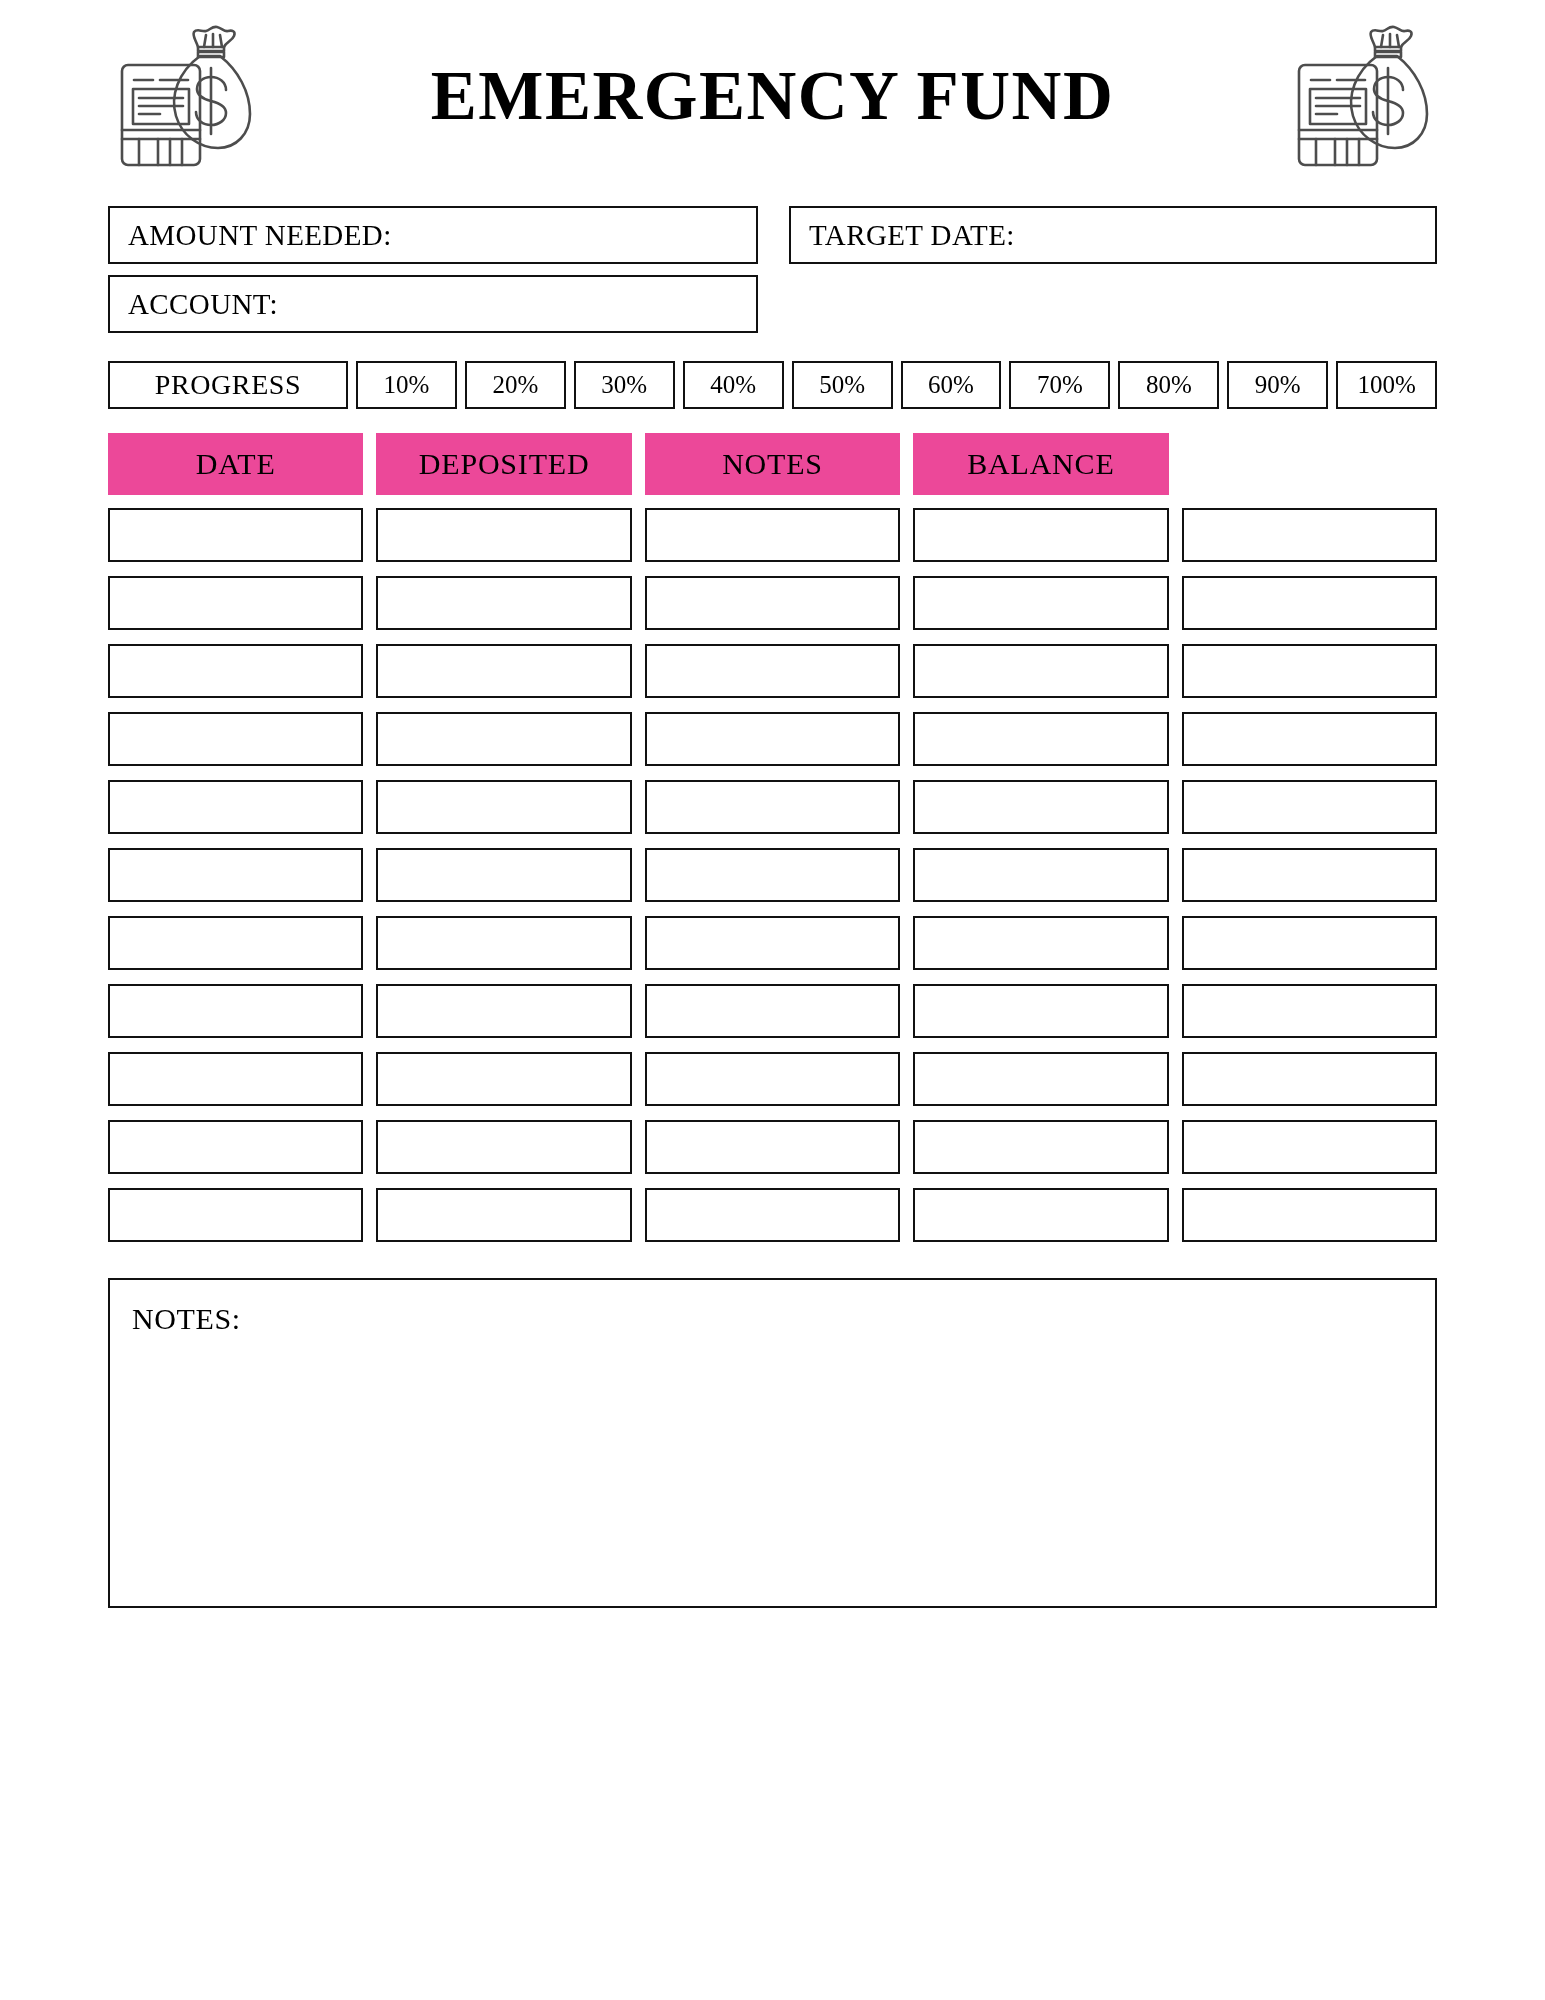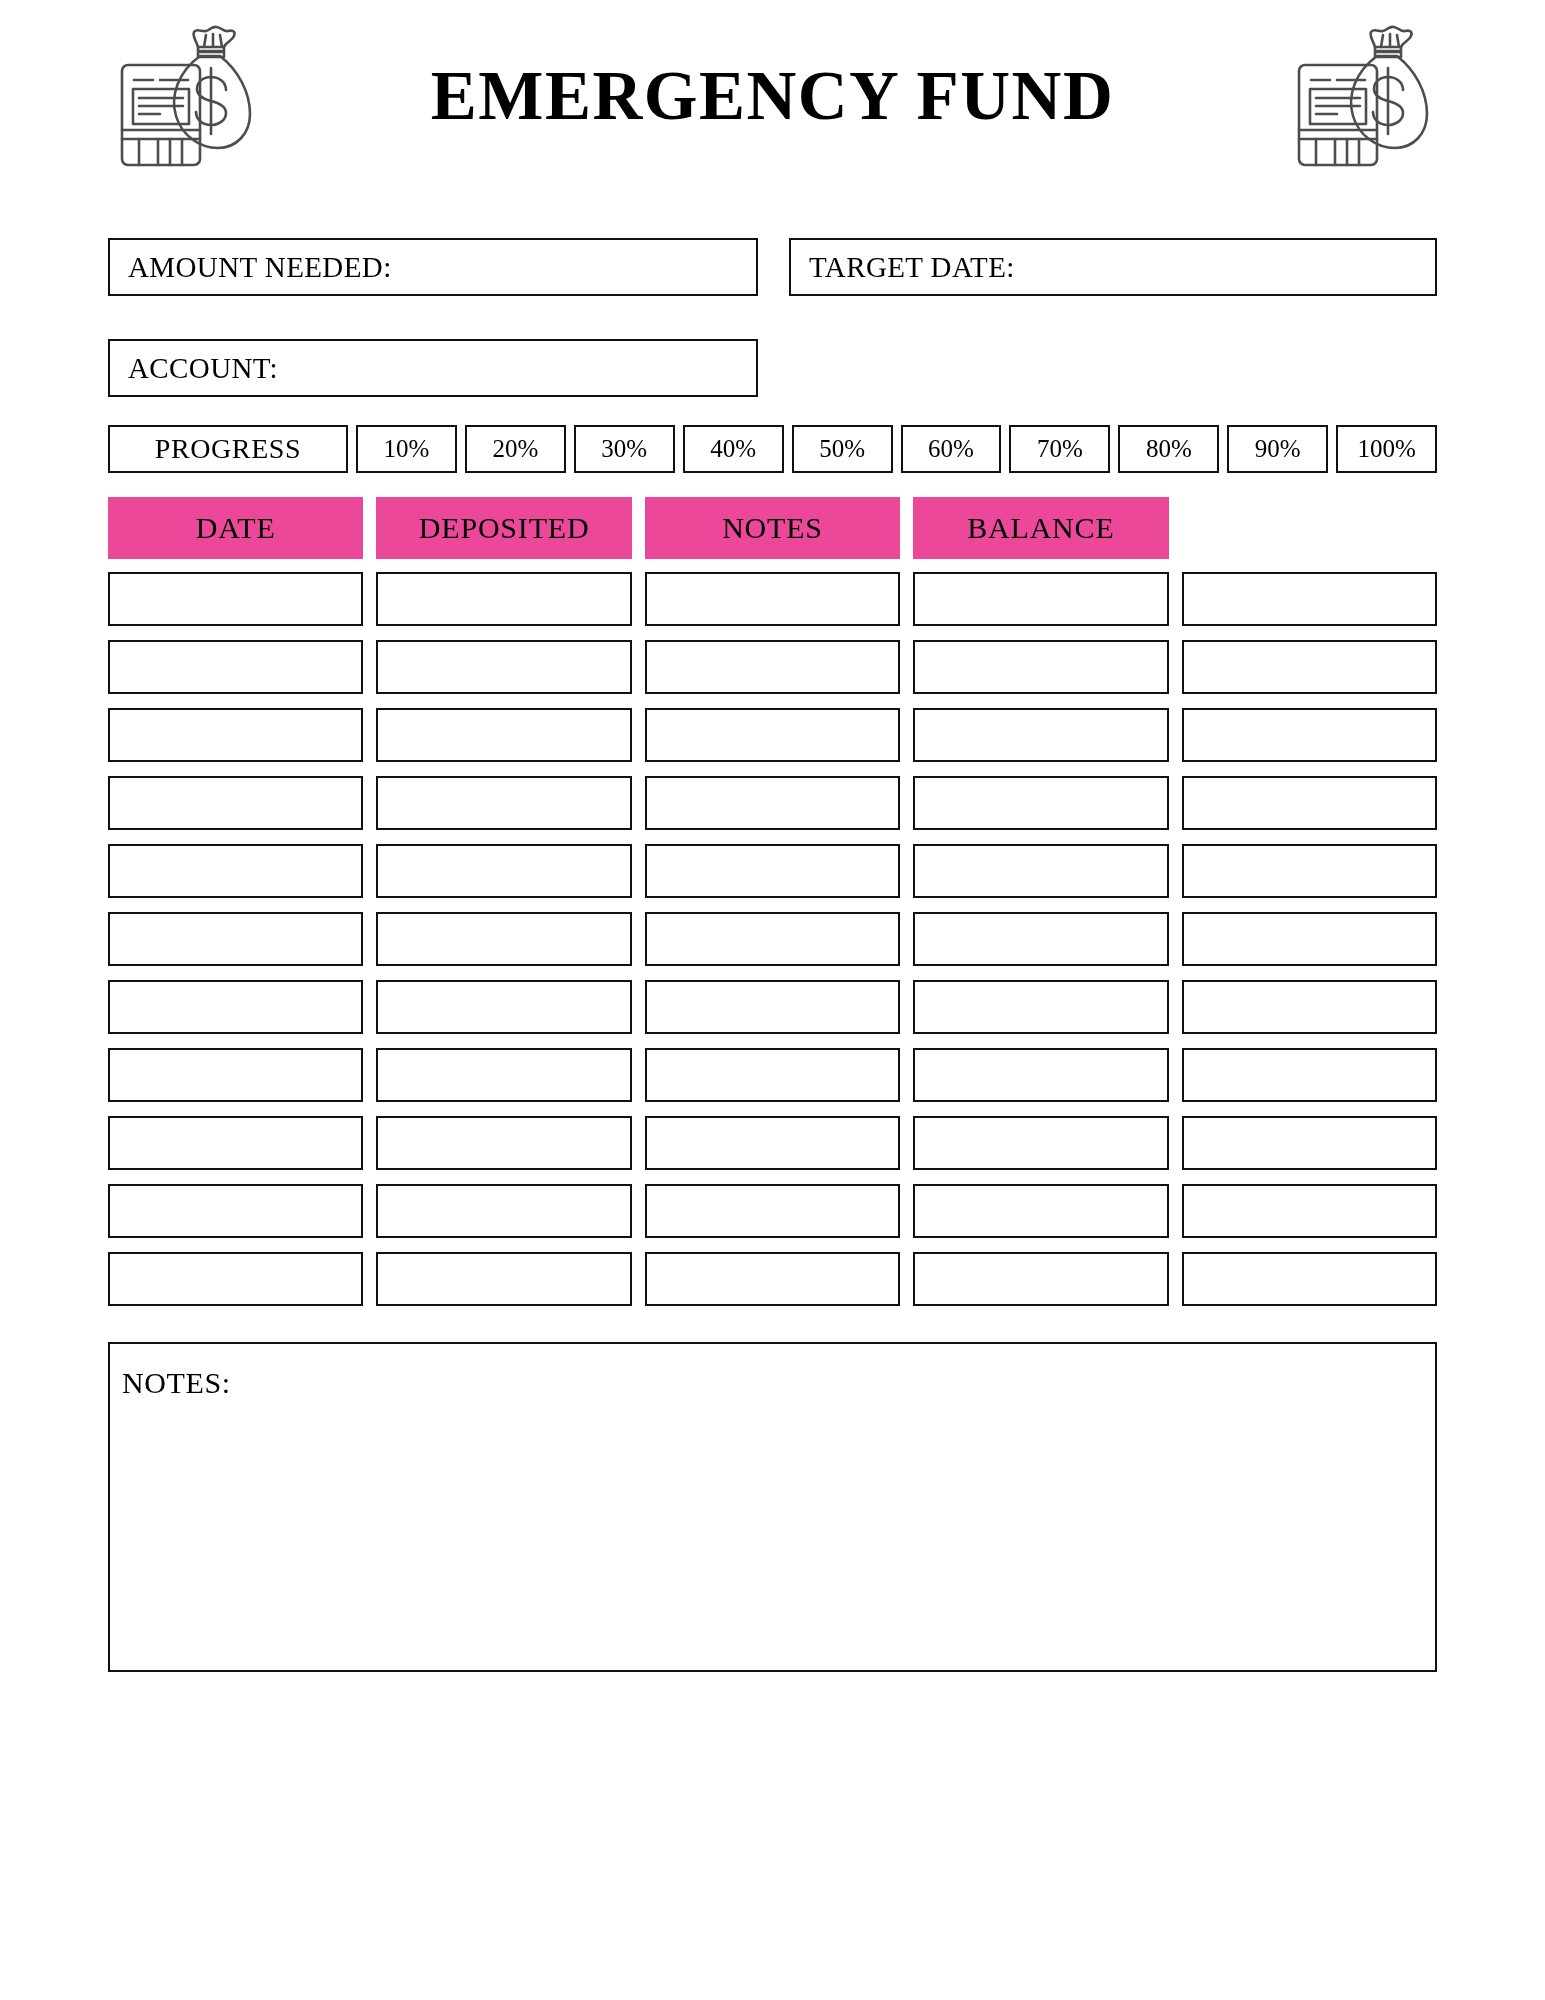--- a/index.html
+++ b/index.html
@@ -60,21 +60,20 @@
     row-gap: 11px;
   }
   .info-field {
     border: 2px solid #111111;
     height: 58px;
     display: flex;
     align-items: center;
     padding-left: 18px;
     box-sizing: border-box;
     background: #ffffff;
-    margin-top: 32px;
   }
   .info-field .label {
     font-size: 29px;
     letter-spacing: 0.4px;
     line-height: 1;
   }
 
   
   .progress-row {
     margin-top: 28px;
@@ -136,21 +135,21 @@
     box-sizing: border-box;
     background: #ffffff;
   }
 
   
   .notes-box {
     margin-top: 36px;
     border: 2px solid #111111;
     height: 330px;
     box-sizing: border-box;
-    padding: 22px 0 0 12px;
+    padding: 22px 0 0 22px;
   }
   .notes-label {
     font-size: 30px;
     letter-spacing: 0.6px;
   }
 </style>
 </head>
 <body>
 
 <div class="page">

